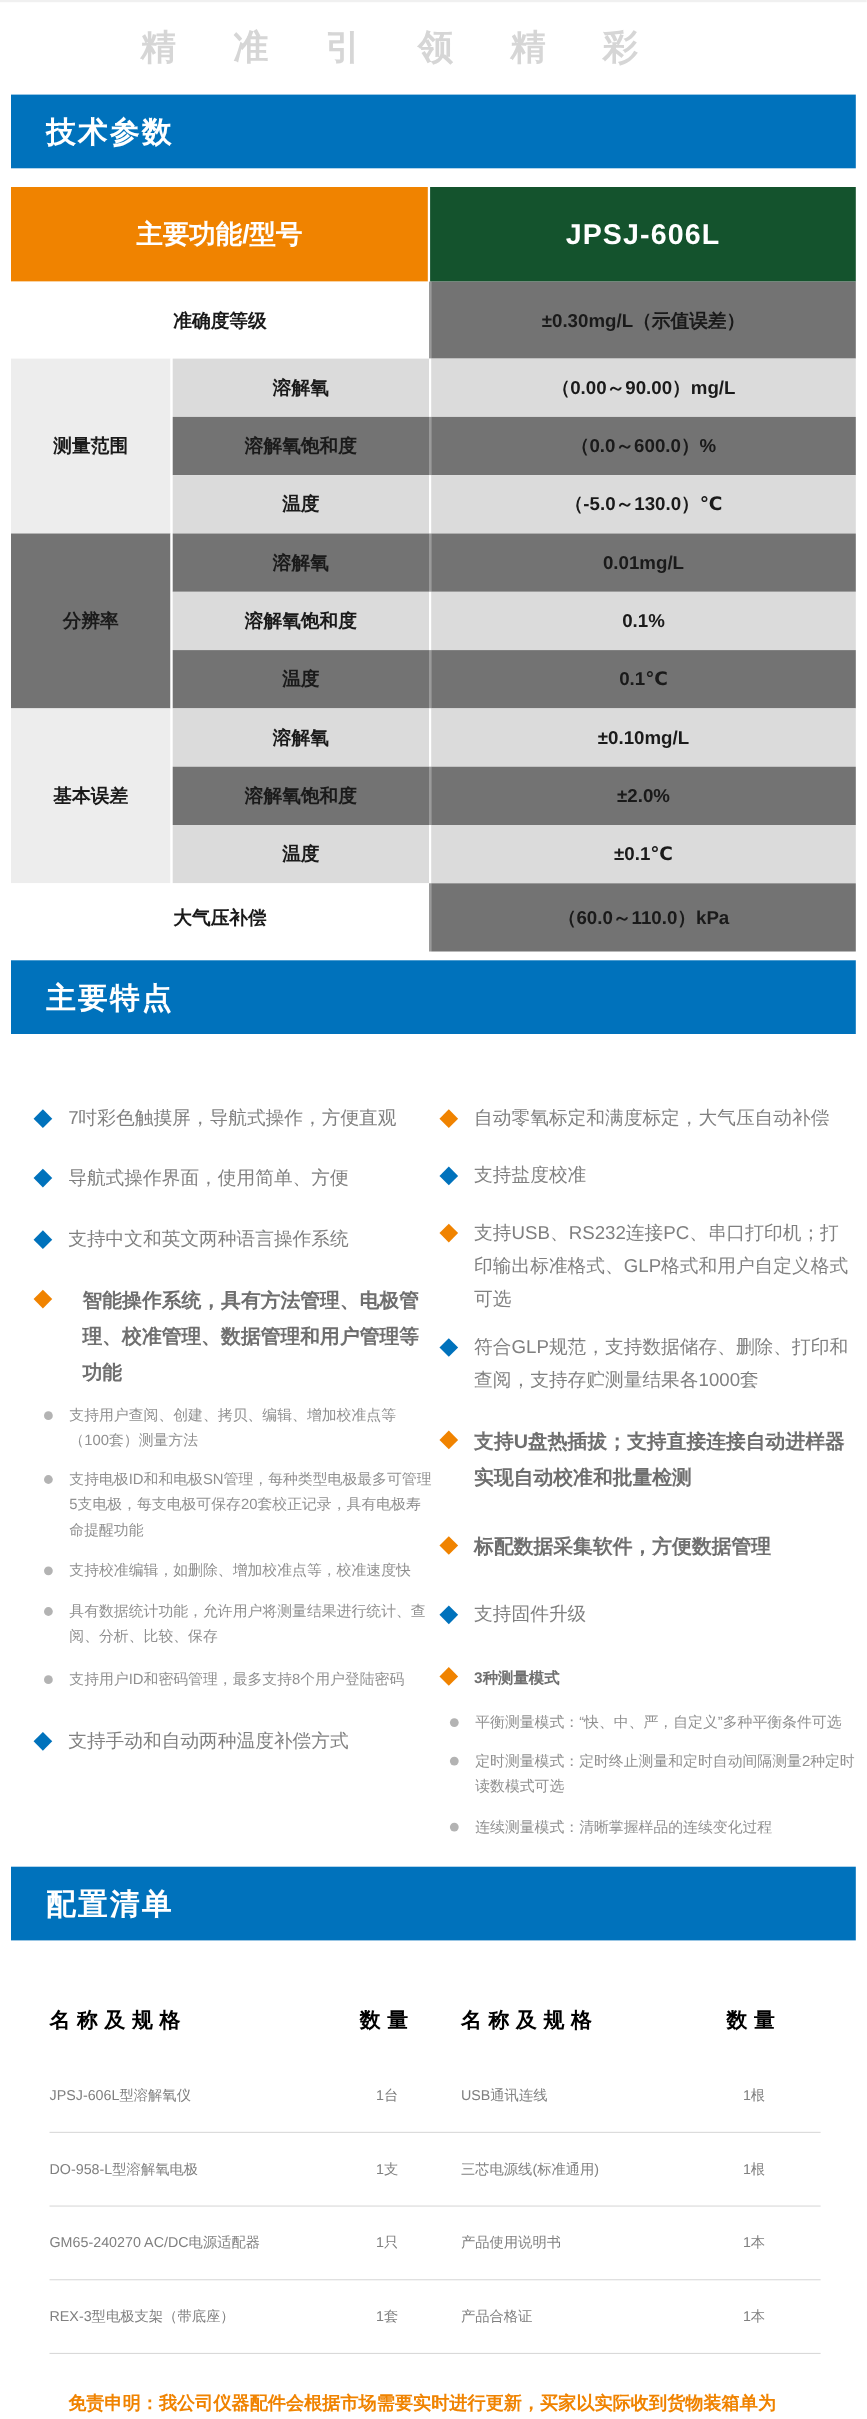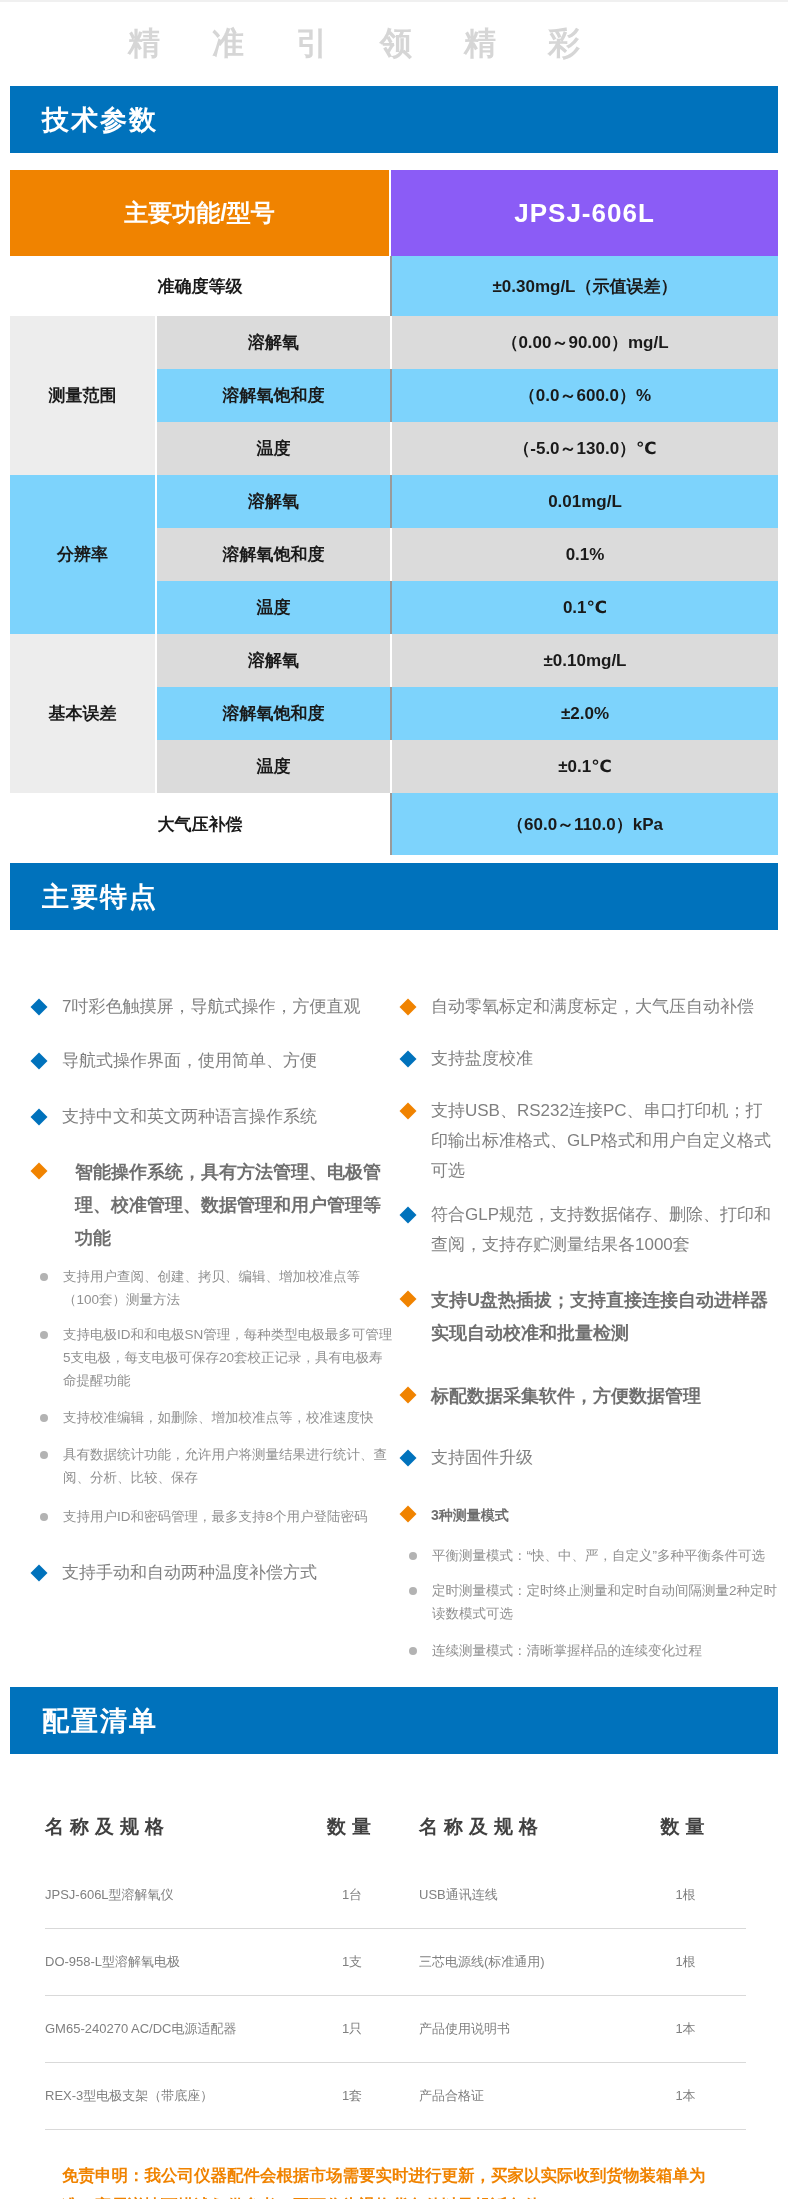--- a/index.html
+++ b/index.html
@@ -20,33 +20,33 @@
   .bar{
     margin:0 10px; height:67px; background:#0072BC; color:#fff;
     display:flex; align-items:center; padding-left:32px; box-sizing:border-box;
     font-size:27px; font-weight:bold; letter-spacing:2px;
   }
   .bar.mt8{margin-top:8px}
   
   .spec{margin:17px 10px 0 10px; width:768px; font-weight:bold; color:#1a1a1a;}
   .sp-head{display:flex; height:86px;}
   .sp-head .left{width:379px; background:#F08300; color:#fff; display:flex;align-items:center;justify-content:center; font-size:24px;}
-  .sp-head .right{flex:1; background:#8b5cf6; color:#fff; display:flex;align-items:center;justify-content:center; font-size:26px; letter-spacing:1px;}
+  .sp-head .right{flex:1; background:#14532d; color:#fff; display:flex;align-items:center;justify-content:center; font-size:26px; letter-spacing:1px;}
   .gap2{width:2px; flex:none; background:#fff;}
   .sp-row{display:flex; align-items:stretch;}
   .sp-row .label-full{width:380px; display:flex;align-items:center;justify-content:center; font-size:17px; background:#fff;}
   .sp-value{flex:1; display:flex;align-items:center;justify-content:center; font-size:17px;}
   .vline{width:2px; flex:none;}
   .vline.g{background:#9a9a9a}
   .vline.w{background:#fff}
-  .h60{height:60px}.h62{height:62px}
+  .h60{height:70px}.h62{height:62px}
   .sp-group{display:flex;}
   .sp-groupcell{width:145px; display:flex;align-items:center;justify-content:center; font-size:17px;}
   .bg-light{background:#ededed}
-  .bg-white{background:#7dd3fc}
+  .bg-white{background:#737373}
   .bg-gray{background:#dbdbdb}
   .sp-subs{flex:1; display:flex; flex-direction:column;}
   .sp-subrow{display:flex; height:53px;}
   .sp-sublabel{width:233px; display:flex;align-items:center;justify-content:center; font-size:17px;}
   
   .feat-body{height:757px; overflow:hidden; display:flex; padding:0 10px;}
   .fcol-left{width:384px; box-sizing:border-box;}
   .fcol-right{flex:1; box-sizing:border-box;}
   .feat{display:flex; align-items:flex-start; padding-left:23px;}
   .fcol-right .feat{padding-left:8px;}
@@ -55,21 +55,21 @@
   .dmd.org{background:#F08300}
   .dot{width:8px;height:8px;border-radius:50%;background:#b3b3b3;margin:8px 15px 0 7px;flex:none;}
   .ftext{margin:0; font-size:17px; line-height:30px; color:#808080;}
   .feat.bold .ftext{font-weight:bold; color:#6f6f6f; font-size:18px; line-height:33px;}
   .feat.big .ftext{font-size:14px;}
   .feat.indent .ftext{padding-left:13px;}
   .feat.sub .ftext{font-size:13.5px; line-height:23px; color:#909090;}
   
   .cfg{margin:52px 42px 0 45px;}
   .cfg-head,.cfg-row{display:grid; grid-template-columns:262px 90px 228px 1fr; align-items:center;}
-  .cfg-head{height:42px; margin-bottom:14px; color:#404040; font-size:19px; font-weight:bold; letter-spacing:6px;}
+  .cfg-head{height:42px; margin-bottom:14px; color:#000000; font-size:19px; font-weight:bold; letter-spacing:6px;}
   .cfg-head .q, .cfg-row .q{text-align:center;}
   .cfg-head .n2, .cfg-row .n2{padding-left:22px;}
   .cfg-row{height:66px; border-bottom:1px solid #d9d9d9; color:#808080; font-size:13px;}
   
   .disclaimer{
     margin:30px 0 18px 0; padding:0 62px;
     color:#F08300; font-size:16.5px; font-weight:bold; line-height:30px;
   }
 </style>
 </head>

